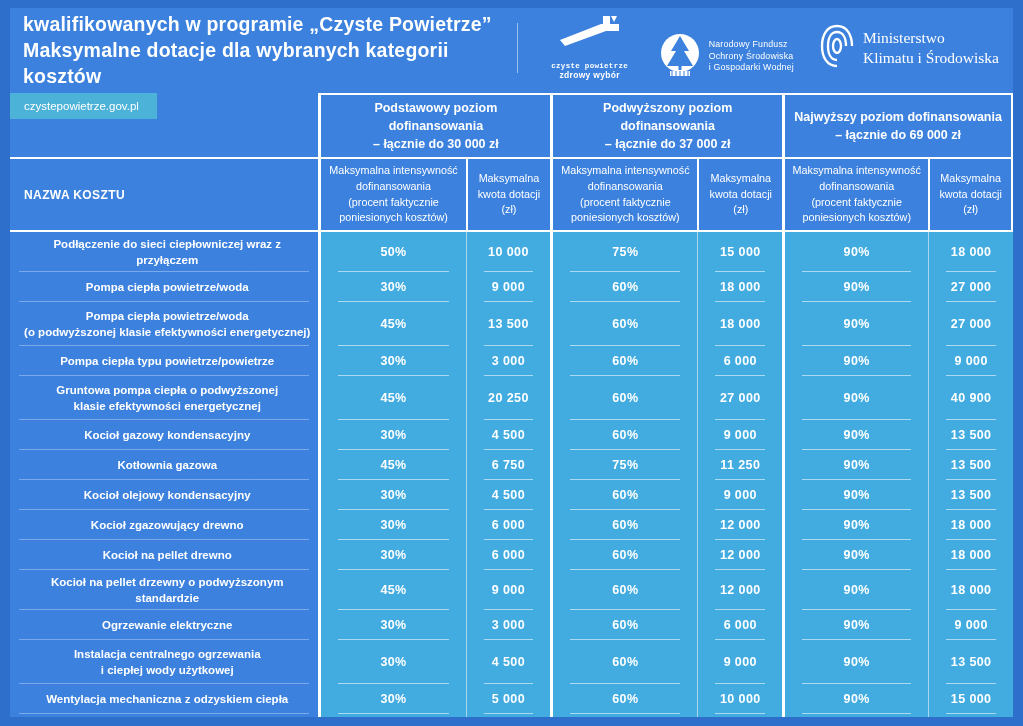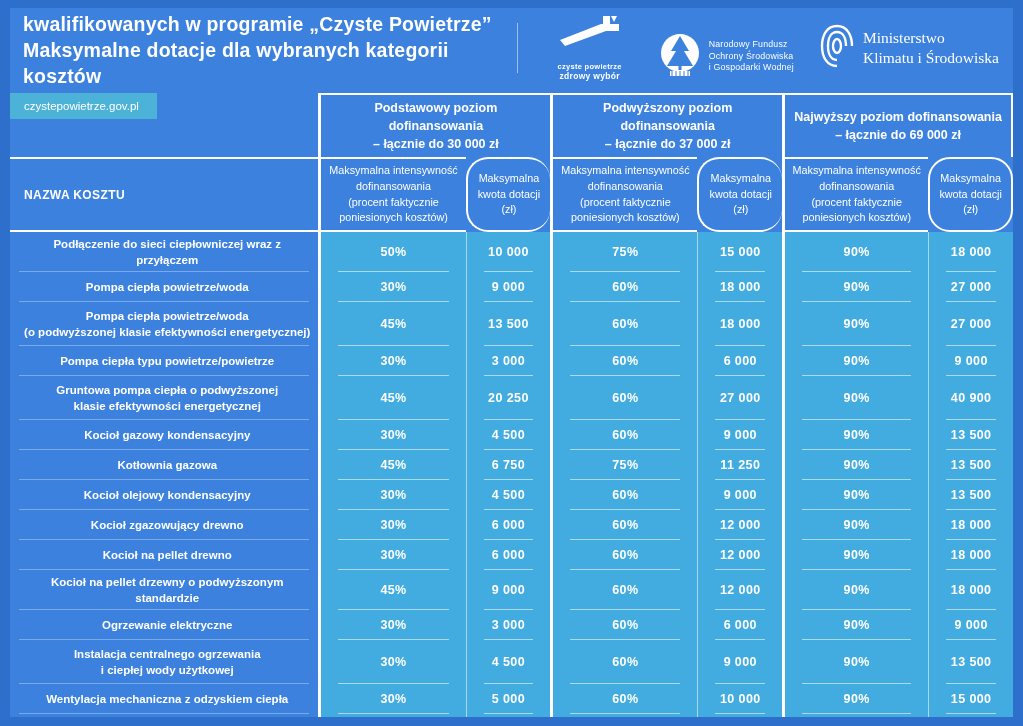--- a/index.html
+++ b/index.html
@@ -44,21 +44,21 @@
     background:rgba(255,255,255,.5);
     flex:0 0 auto;margin:0 4px 0 0;
   }
   .logos{
     flex:0 0 auto;
     display:flex;align-items:center;
     gap:26px;
     padding:0 14px 0 26px;
   }
   .logo-house{width:84px;text-align:center;}
-  .logo-house .lh1{font-size:7.5px;font-weight:bold;letter-spacing:.3px;margin-top:12px;}
+  .logo-house .lh1{font-size:7.5px;font-weight:bold;letter-spacing:.3px;margin-top:12px;font-family:Liberation Mono, monospace;}
   .logo-house .lh2{font-size:8.5px;font-weight:bold;letter-spacing:.3px;}
   .logo-nfos{display:flex;align-items:center;gap:7px;margin-top:17px;}
   .logo-nfos .txt{font-size:8.8px;line-height:1.35;letter-spacing:.2px;}
   .logo-min{display:flex;align-items:center;gap:9px;}
   .logo-min .txt{
     font-family:"Liberation Serif","DejaVu Serif",serif;
     font-size:15.5px;line-height:1.3;
   }
   
   .table-zone{flex:1 1 auto;padding-top:5px;}
@@ -97,21 +97,21 @@
     font-size:12px;font-weight:bold;letter-spacing:.4px;
   }
   th.sub{
     border-top:2px solid #fff;border-bottom:2px solid #fff;
     text-align:center;vertical-align:middle;
     font-size:10.8px;line-height:1.45;
     padding:4px 4px;
     white-space:pre-line;
   }
   th.sub-int{border-left:3px solid #fff;}
-  th.sub-amt{border-left:2px solid #fff;border-radius:22px;}
+  th.sub-amt{border-left:2px solid #fff;}
   th.sub-amt.last{border-right:2px solid #fff;}
   
   tr.data-row{height:30px;}
   tr.data-row.r-tall{height:44px;}
   tr.data-row td{
     background-color:var(--data-cyan);
     vertical-align:middle;
   }
   td.name-cell{
     background-color:var(--bg-blue) !important;

